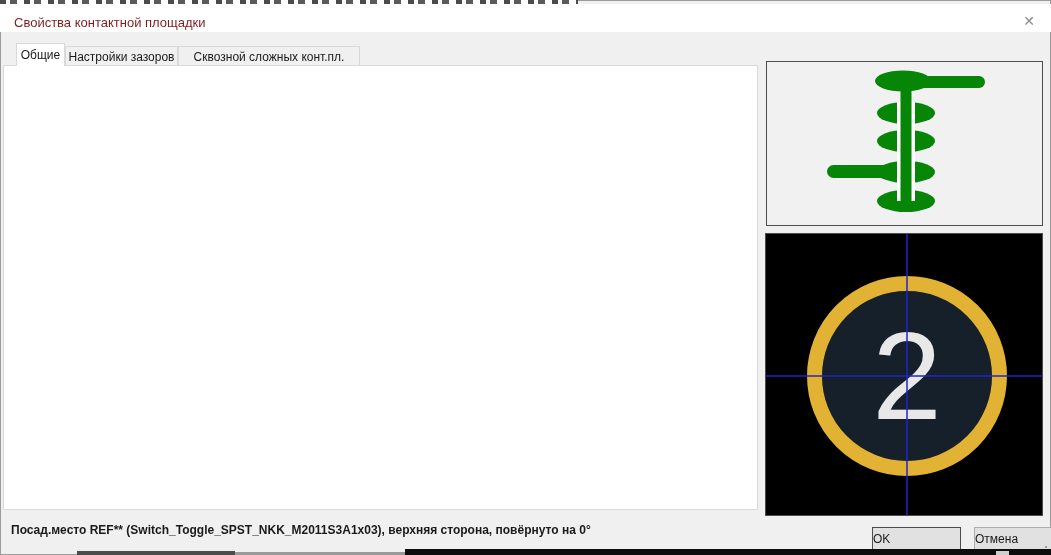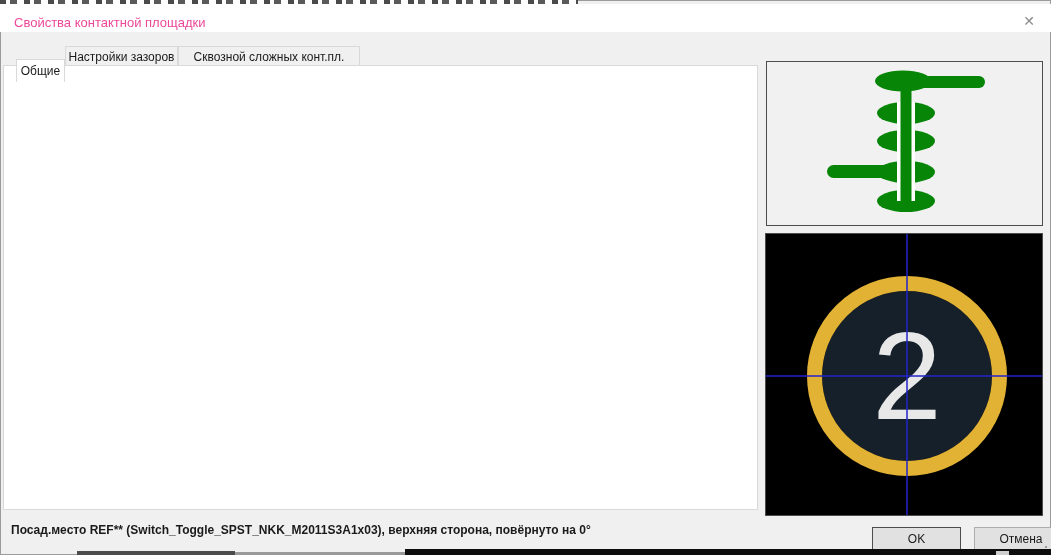--- a/index.html
+++ b/index.html
@@ -1,21 +1,21 @@
 <!DOCTYPE html>
 <html><head>
 <meta charset="utf-8">
 <style>
   html,body{margin:0;padding:0;}
   body{font-family:"Liberation Sans",sans-serif;font-size:12px;color:#1a1a1a;}
   .dialog{position:relative;width:1051px;height:555px;background:#f0f0f0;overflow:hidden;
           box-shadow:inset 0 0 0 1px #9b9b9b;}
   .abs{position:absolute;box-sizing:border-box;}
   .titlebar{left:0;top:4px;width:1051px;height:28px;background:#ffffff;}
-  .title-text{left:14px;top:11px;color:#ec4899;font-size:13px;}
+  .title-text{left:14px;top:11px;color:#7f1d1d;font-size:13px;}
   .close-x{right:16px;top:9px;color:#8a8a8a;font-size:14px;cursor:default;}
   .artifact-top{left:0;top:0;width:578px;height:4px;
      background:repeating-linear-gradient(90deg,#4a4a4a 0 6px,#ffffff 6px 10px,#5a5a5a 10px 17px,#ffffff 17px 24px);}
   .tab{background:#f0f0f0;border:1px solid #d9d9d9;border-bottom:none;text-align:center;
        padding-top:3px;height:20px;}
   .tab.active{background:#ffffff;height:23px;z-index:3;padding-top:4px;}
   .panel{left:3px;top:65px;width:755px;height:445px;background:#ffffff;border:1px solid #d9d9d9;z-index:1;}
   .lbl{white-space:nowrap;}
   .lbl.dis{color:#9f9f9f;}
   .input{background:#ffffff;border:1px solid #7a7a7a;padding:2px 0 0 5px;font-size:12px;}
@@ -25,39 +25,39 @@
         border-bottom:1px solid #4f4f4f;transform:rotate(45deg);}
   .sep{height:1px;background:#bdbdbd;}
   .groupbox{left:397px;top:80px;width:300px;height:290px;border:1px solid #d5d5d5;background:#fff;}
   .cb{display:inline-block;width:14px;height:14px;background:#fff;border:1px solid #333;
       box-sizing:border-box;vertical-align:middle;position:relative;}
   .cb.checked::after{content:"✓";position:absolute;left:1px;top:-2px;font-size:13px;color:#222;}
   .cb.dis{border-color:#c9c9c9;}
   .cbrow{height:16px;line-height:16px;white-space:nowrap;}
   .cbrow .cb{margin-right:6px;}
   .preview{border:1px solid #4d4d4d;}
-  .btn{background:#e1e1e1;border:1px solid #adadad;text-align:center;padding-top:4px;font-size:12px;}
+  .btn{background:#e1e1e1;border:1px solid #adadad;text-align:left;padding-top:4px;font-size:12px;}
   .btn.default{border-color:#4d4d4d;}
   .grip{right:4px;bottom:3px;width:10px;height:10px;}
   .grip i{position:absolute;width:2px;height:2px;background:#9a9a9a;}
   .strip{position:absolute;}
 </style>
 </head>
 <body>
 
 <div class="dialog">
 
   <div class="abs artifact-top"></div>
 
   <div class="abs titlebar">
     <span class="abs title-text">Свойства контактной площадки</span>
     <span class="abs close-x">✕</span>
   </div>
 
-  <div class="abs tab active" style="left:16px;top:43px;width:49px;margin-top:16px;">
+  <div class="abs tab active" style="left:16px;top:43px;width:49px;">
     <span>Общие</span>
   </div>
   <div class="abs tab" style="left:65px;top:46px;width:113px;">
     <span>Настройки зазоров</span>
   </div>
   <div class="abs tab" style="left:178px;top:46px;width:182px;">
     <span>Сквозной сложных конт.пл.</span>
   </div>
 
   <div class="abs panel"></div>

